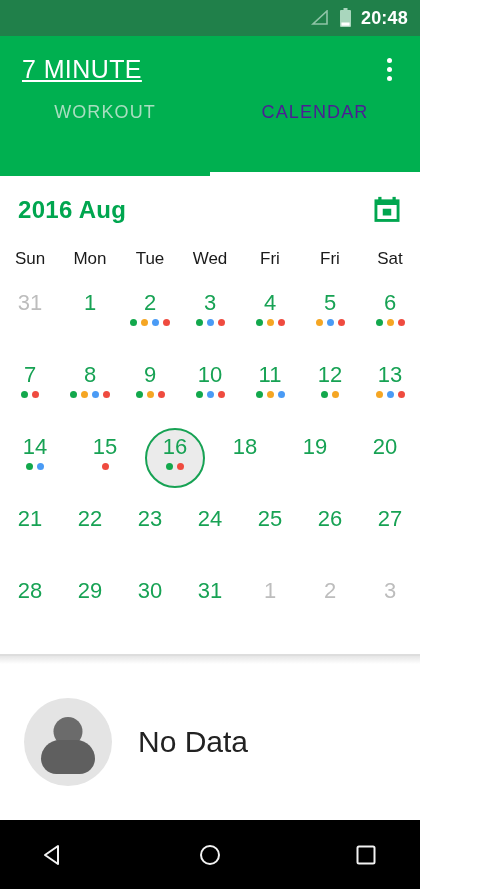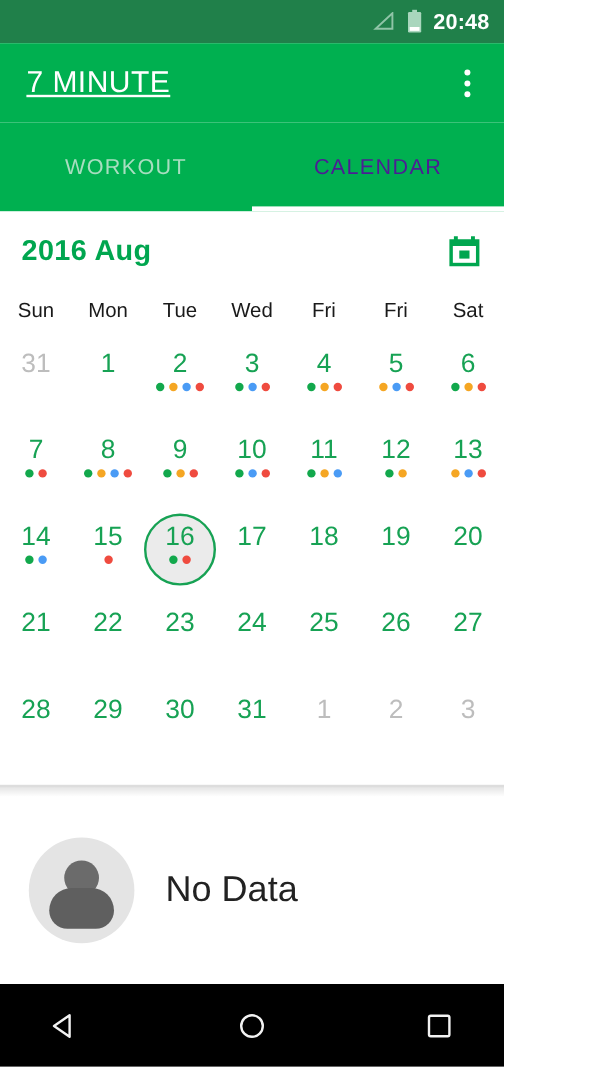--- a/index.html
+++ b/index.html
@@ -39,21 +39,21 @@
     align-items:center; justify-content:center; gap:4px; cursor:pointer;
   }
   .kebab i { width:5px; height:5px; border-radius:50%; background:#ffffff; display:block; }
 
   
   .tabs {
     background:#00b050; flex:0 0 74px;
     display:flex; position:relative;
   }
   .tab {
-    flex:1 1 50%; display:flex; align-items:center; justify-content:center;
+    flex:1 1 50%; display:flex; justify-content:center;
     font-size:18px; letter-spacing:1.1px; cursor:pointer; user-select:none;
     position:relative;
   }
   .tab.inactive { color:#a8dec0; }
   .tab.active { color:#4c1d95; }
   .tab-indicator {
     position:absolute; bottom:0; left:50%; width:50%; height:4px;
     background:#ffffff;
   }
 
@@ -312,23 +312,20 @@
               <span class="dot" style="background: rgb(239, 75, 63);"></span>
             </div>
           </div>
           <div class="day">
             <div class="sel-ring"></div>
             <span class="dnum">16</span>
             <div class="dots">
               <span class="dot" style="background: rgb(18, 168, 76);"></span>
               <span class="dot" style="background: rgb(239, 75, 63);"></span>
             </div>
-          </div>
-          <div class="day">
-            <span class="dnum">17</span>
           </div>
           <div class="day">
             <span class="dnum">18</span>
           </div>
           <div class="day">
             <span class="dnum">19</span>
           </div>
           <div class="day">
             <span class="dnum">20</span>
           </div>

